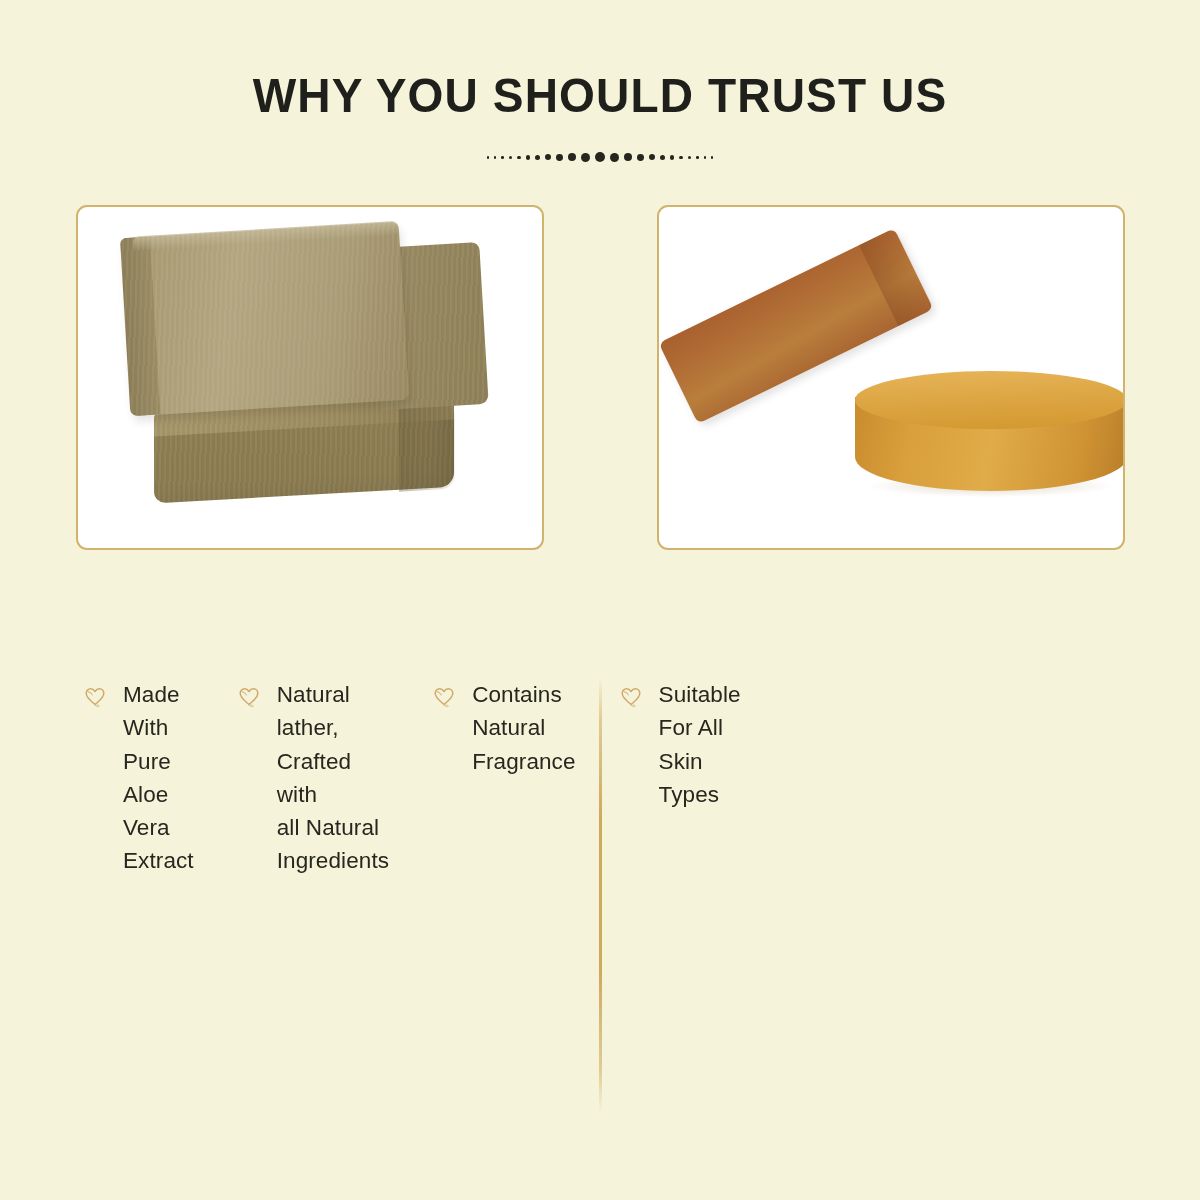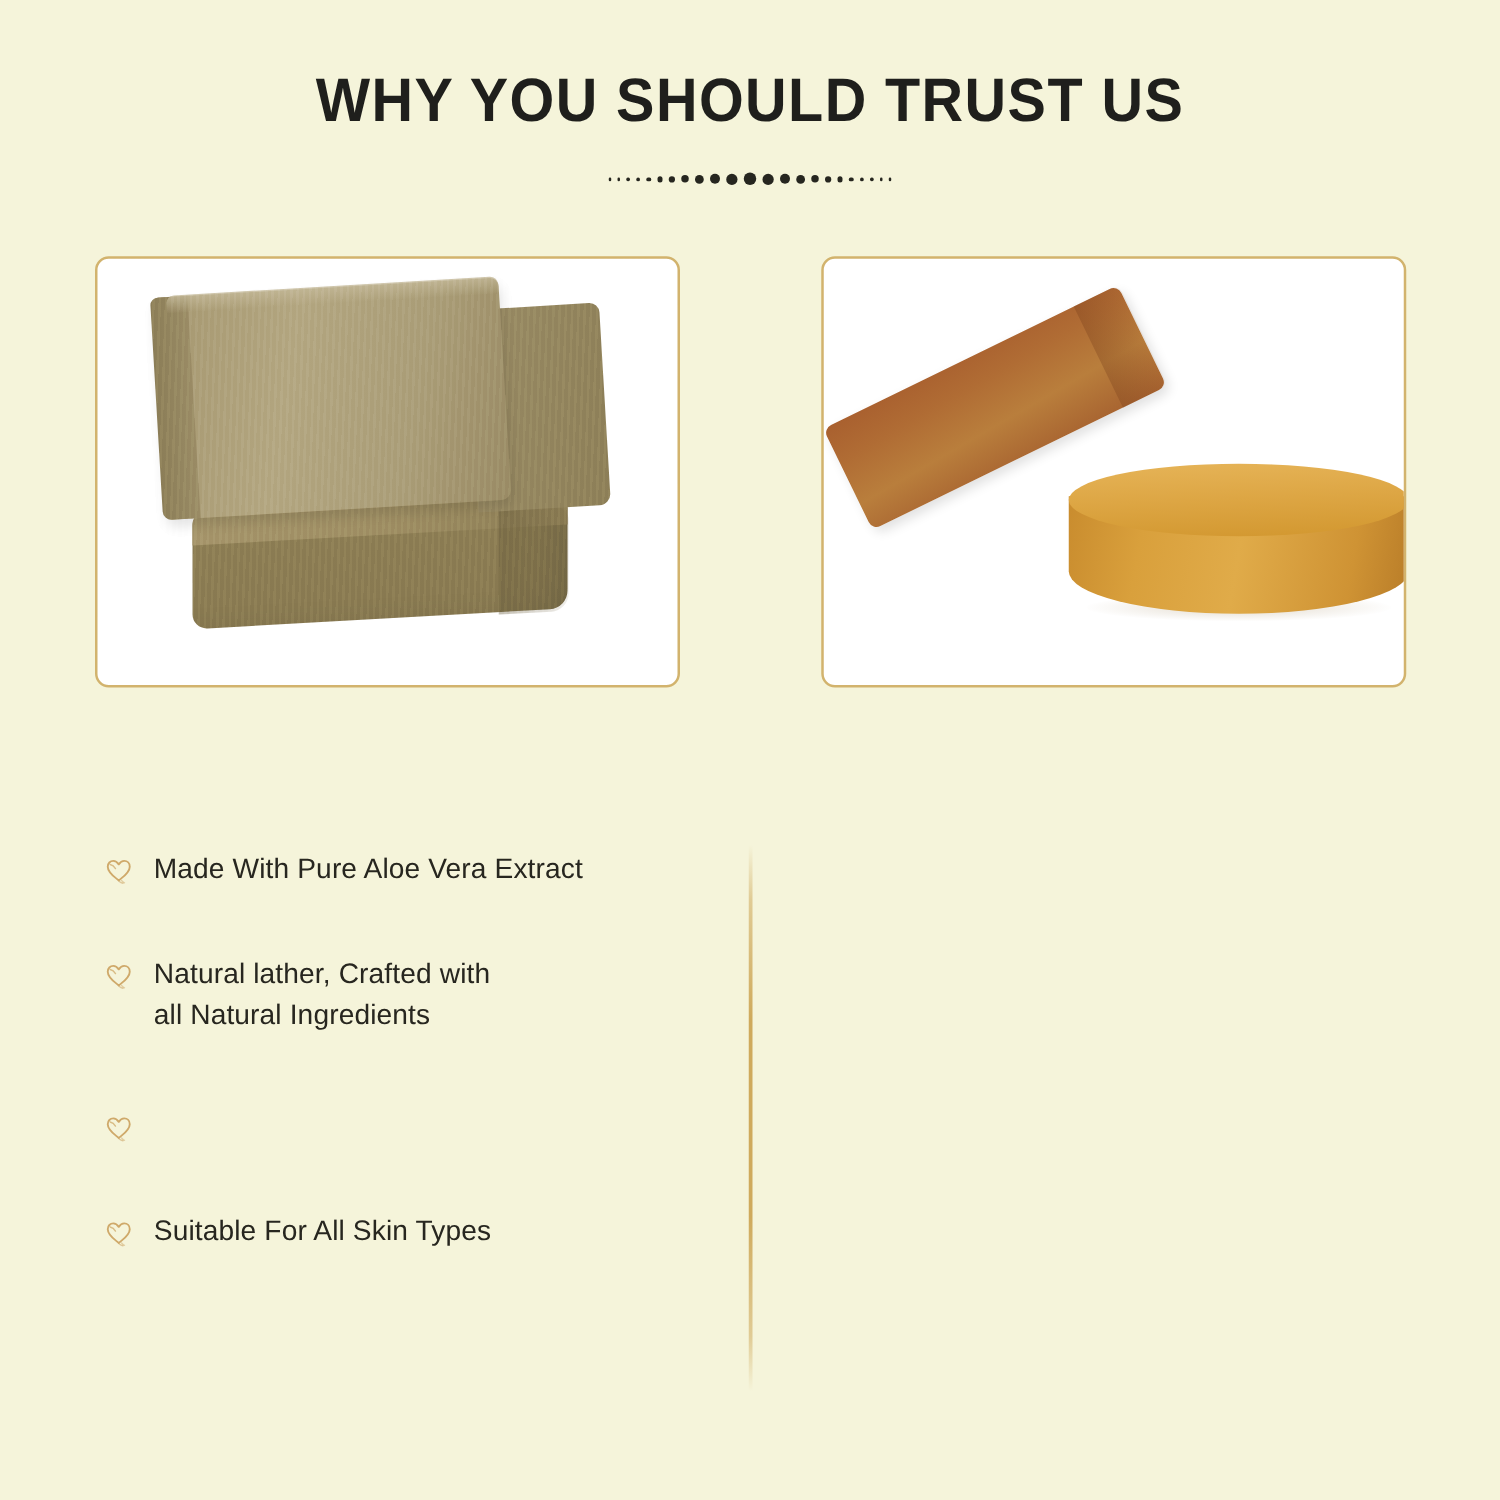--- a/index.html
+++ b/index.html
@@ -15,21 +15,21 @@
   }
 
   .page {
     width: 1200px;
     height: 1200px;
     position: relative;
   }
 
   
   .header {
-    padding-top: 56px;
+    padding-top: 70px;
     text-align: center;
   }
 
   .page-title {
     font-family: "Liberation Sans", sans-serif;
     font-size: 49px;
     font-weight: bold;
     letter-spacing: 1.2px;
     color: #1f1f1c;
     transform: scaleX(0.94);
@@ -247,21 +247,21 @@
     height: 437px;
     background: linear-gradient(180deg,
         rgba(207,170,92,0.0) 0%,
         rgba(207,170,92,0.55) 10%,
         #cfaa5c 32%,
         #cfaa5c 68%,
         rgba(207,170,92,0.55) 90%,
         rgba(207,170,92,0.0) 100%);
   }
 
-  .rows { display: flex; flex-direction: column; }
+  .rows { display: flex; flex-direction: row; gap: 42px; }
 
   .row {
     display: flex;
     align-items: flex-start;
     gap: 15px;
     height: 84px;
   }
   .row.tall { height: 122px; }
 
   .bullet-icon {
@@ -371,20 +371,21 @@
           <div class="row">
             <span class="bullet-icon">
               <svg viewBox="0 0 26 26" fill="none" stroke="#cfa96a" stroke-width="1.5" stroke-linecap="round" stroke-linejoin="round">
       <path d="M13 21.4C9.6 18.4 4.2 15.1 4.2 10.3c0-2.7 2-4.6 4.4-4.6 1.9 0 3.3 1.1 4.4 2.8
                1.1-1.7 2.5-2.8 4.4-2.8 2.4 0 4.4 1.9 4.4 4.6 0 4.8-5.4 8.1-8.8 11.1z"></path>
       <path d="M6.1 8.6c1.8.4 3.4 1.7 4.3 3.3" stroke-width="1.1" opacity="0.75"></path>
       <path d="M13.4 22.2c.9.7 1.9 1.2 3 1.4" stroke-width="1.1" opacity="0.6"></path>
       <path d="M15.2 21.3c.6.9 1.4 1.6 2.4 2" stroke-width="1" opacity="0.5"></path>
     </svg>
             </span>
+            <span class="row-text">Contains Natural Fragrance</span>
           </div>
           <div class="row">
             <span class="bullet-icon">
               <svg viewBox="0 0 26 26" fill="none" stroke="#cfa96a" stroke-width="1.5" stroke-linecap="round" stroke-linejoin="round">
       <path d="M13 21.4C9.6 18.4 4.2 15.1 4.2 10.3c0-2.7 2-4.6 4.4-4.6 1.9 0 3.3 1.1 4.4 2.8
                1.1-1.7 2.5-2.8 4.4-2.8 2.4 0 4.4 1.9 4.4 4.6 0 4.8-5.4 8.1-8.8 11.1z"></path>
       <path d="M6.1 8.6c1.8.4 3.4 1.7 4.3 3.3" stroke-width="1.1" opacity="0.75"></path>
       <path d="M13.4 22.2c.9.7 1.9 1.2 3 1.4" stroke-width="1.1" opacity="0.6"></path>
       <path d="M15.2 21.3c.6.9 1.4 1.6 2.4 2" stroke-width="1" opacity="0.5"></path>
     </svg>

